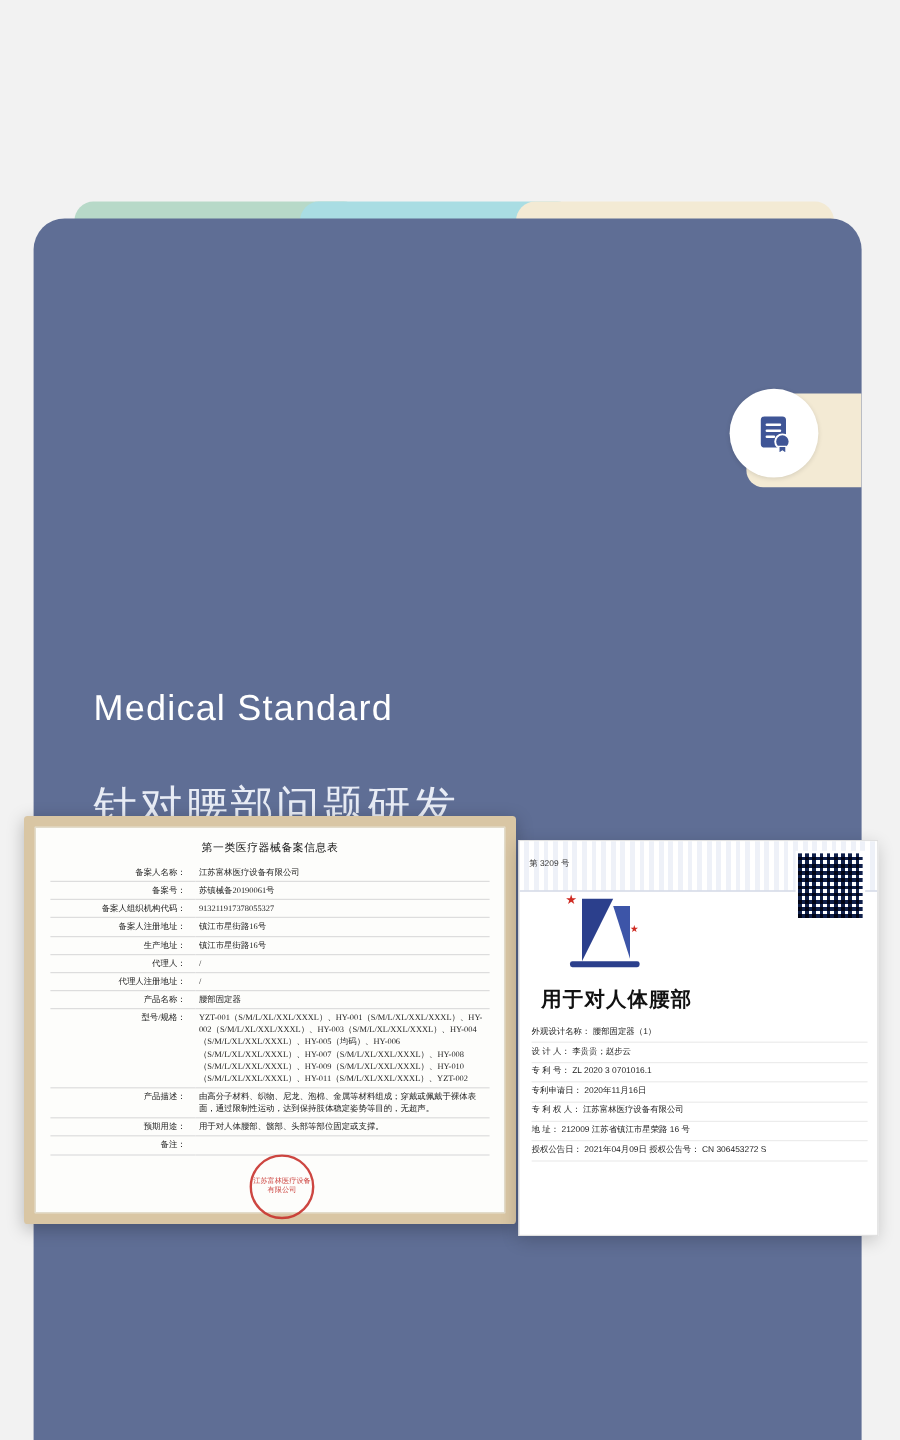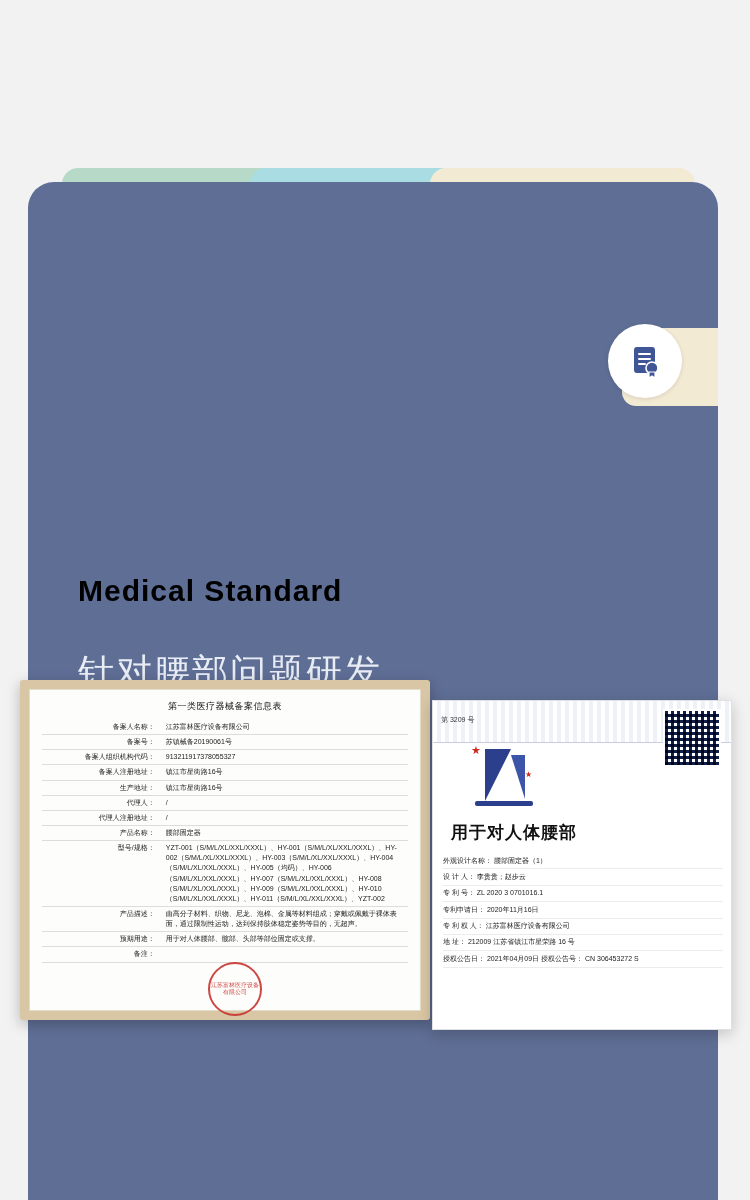--- a/index.html
+++ b/index.html
@@ -86,24 +86,24 @@
     line-height: 78px;
     font-weight: bold;
     letter-spacing: 2px;
   }
   .headline div { white-space: nowrap; }
 
   .subhead-en {
     position: absolute;
     left: 50px;
     top: 392px;
-    color: #000000;
+    color: #ffffff;
     font-size: 30px;
     letter-spacing: 1px;
-    font-weight: bold;
+    font-weight: normal;
   }
 
   .subhead-cn {
     position: absolute;
     left: 50px;
     top: 462px;
     color: #e8ecf5;
     font-size: 36px;
     line-height: 56px;
     letter-spacing: 2px;
@@ -122,20 +122,21 @@
     padding: 9px;
     box-shadow: 0 4px 14px rgba(0,0,0,0.25);
   }
   .cert-filing-inner {
     width: 100%;
     height: 100%;
     background: #fdfdfb;
     border: 1px solid #e2dccb;
     padding: 10px 12px 0 12px;
     overflow: hidden;
+    font-family: Liberation Serif, serif;
   }
   .cert-title {
     text-align: center;
     font-size: 9px;
     color: #111;
     margin-bottom: 7px;
     letter-spacing: .5px;
   }
   table.filing {
     width: 100%;

